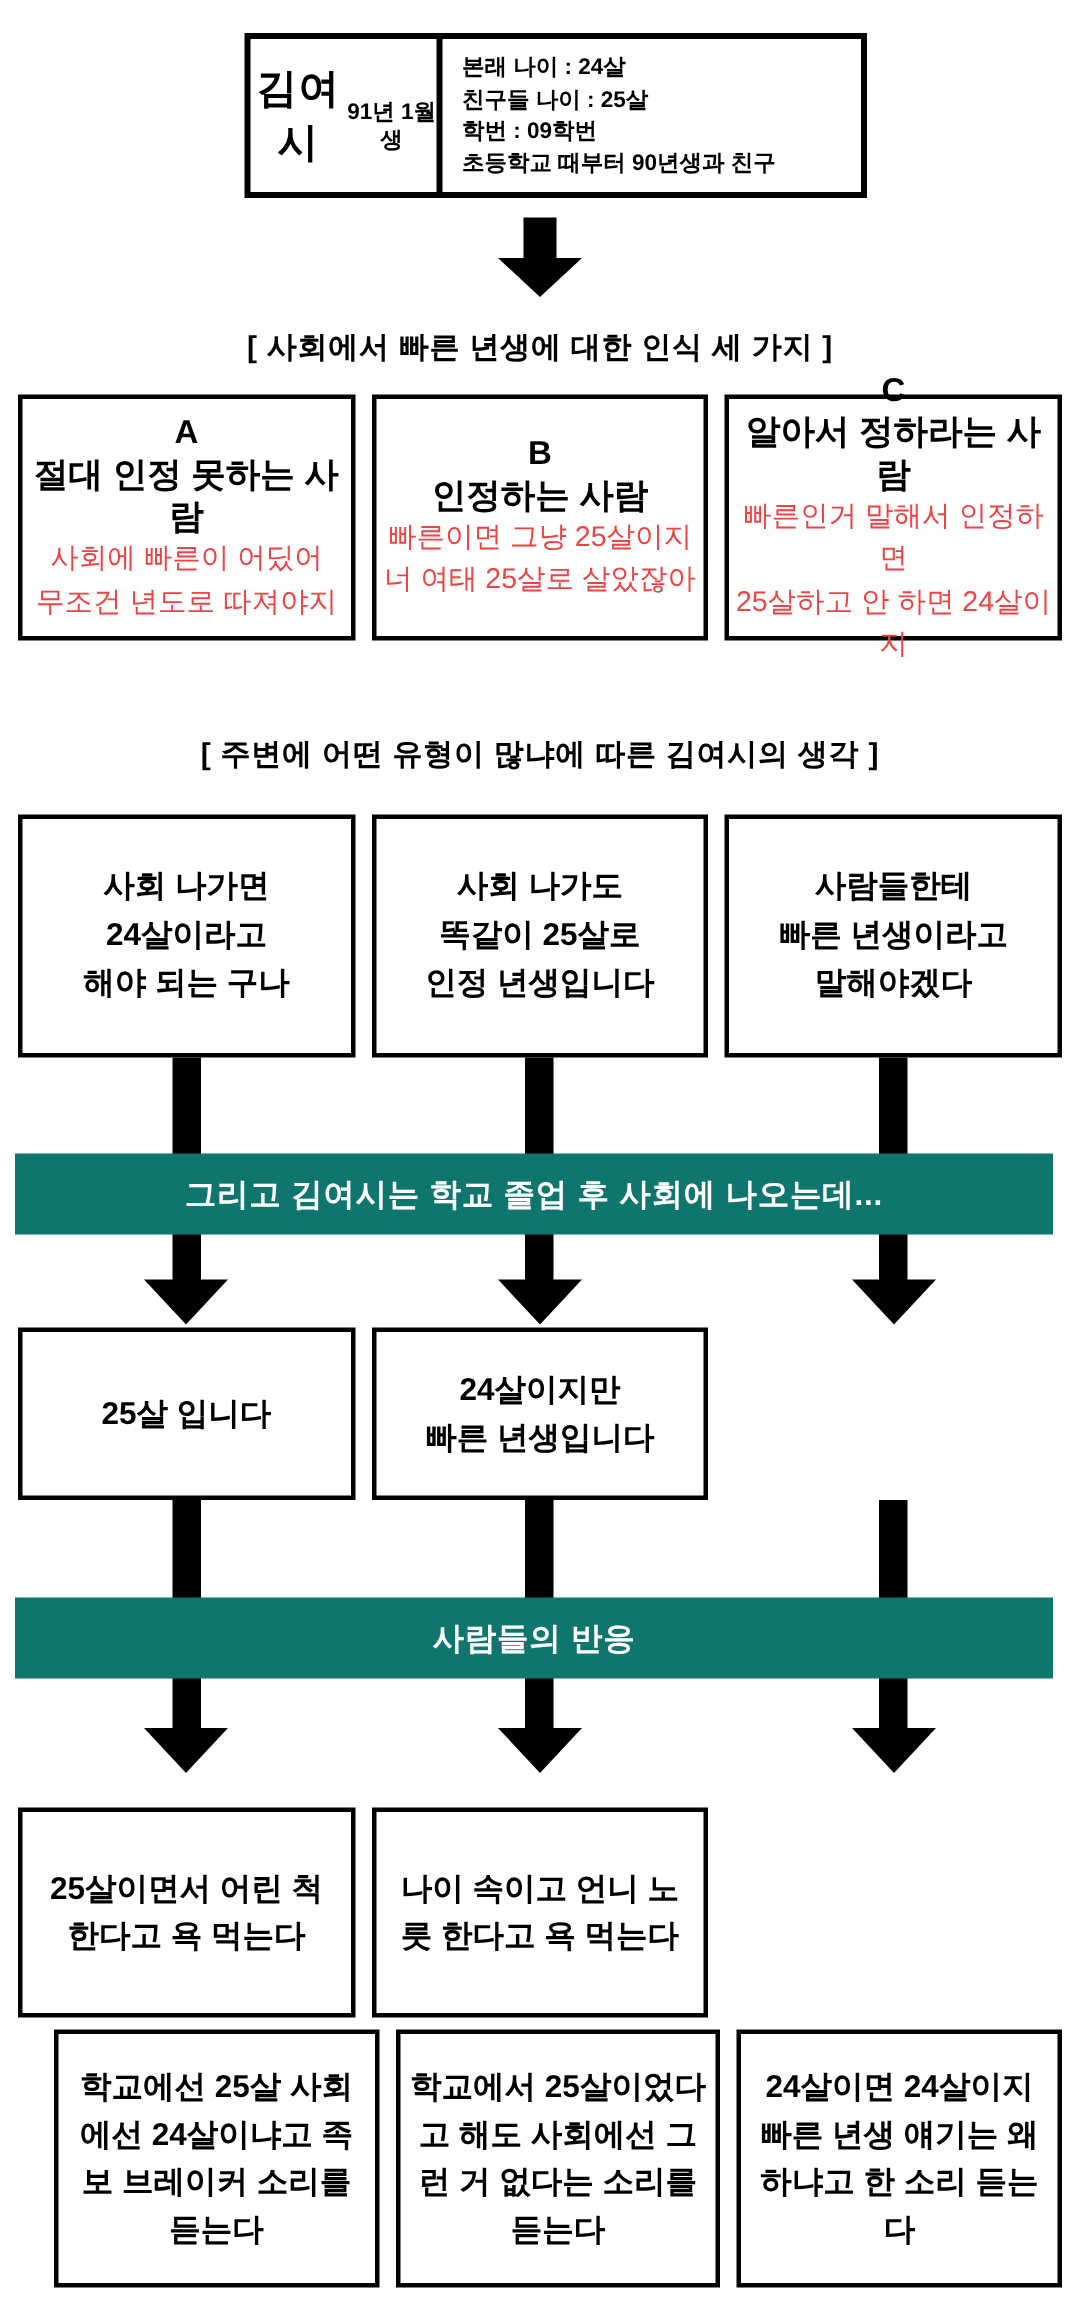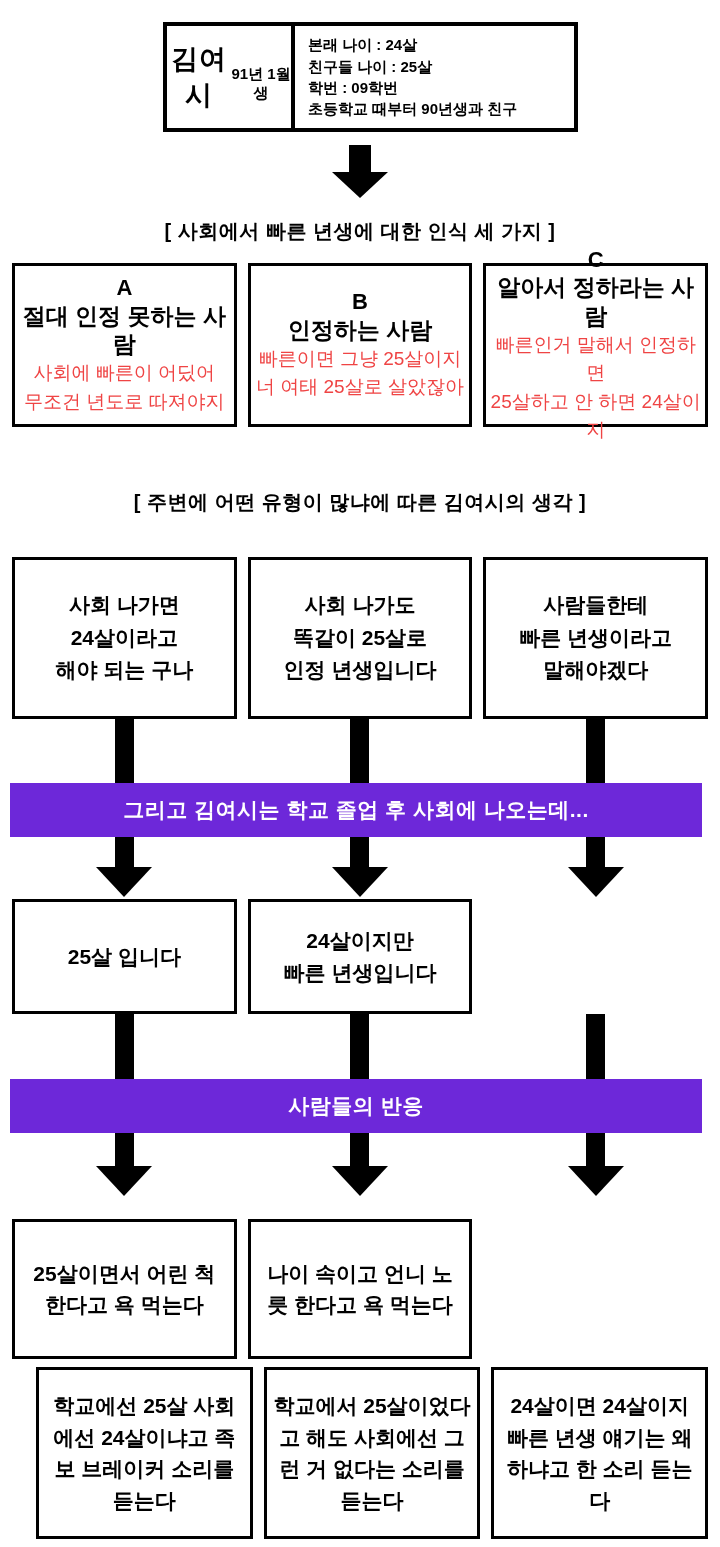--- a/index.html
+++ b/index.html
@@ -35,31 +35,31 @@
   .perception-row { margin-top:22px; }
   .perception-row .box { height:164px; }
   .card-label { font-size:22px; font-weight:bold; line-height:1.25; }
   .card-name  { font-size:23px; font-weight:bold; line-height:1.25; }
   .card-quote { font-size:19px; color:#ef4444;
                 line-height:1.5; white-space:pre-line; }
 
   .title-thoughts { margin-top:62px; }
   .thought-row { margin-top:31px; }
   .thought-row .box { height:162px; font-size:21px; font-weight:bold;
-                      line-height:1.55; white-space:pre-line;margin-top:14px; }
+                      line-height:1.55; white-space:pre-line; }
 
   
   .flow { position:relative; width:720px; }
   .flow1 { height:180px; }
   .flow2 { height:205px; }
   .shaft-v { position:absolute; width:19px; background:#000; top:0; }
   .flow1 .shaft-v { height:150px; }
   .flow2 .shaft-v { height:154px; }
   .shaft-c1 { left:115px; } .shaft-c2 { left:350px; } .shaft-c3 { left:586px; }
-  .banner { position:absolute; left:10px; right:18px; height:54px; background:#6d28d9;
+  .banner { position:absolute; left:10px; right:18px; height:54px; background:#0f766e;
             color:#fff; display:flex; align-items:center; justify-content:center;
             font-size:21px; font-weight:bold; letter-spacing:0.5px; }
   .flow1 .banner { top:64px; }
   .flow2 .banner { top:65px; }
   .arrowhead { position:absolute; width:0; height:0;
                border-left:28px solid transparent; border-right:28px solid transparent;
                border-top:30px solid #000; }
   .flow1 .arrowhead { top:148px; }
   .flow2 .arrowhead { top:152px; }
   .head-c1 { left:96px; } .head-c2 { left:332px; } .head-c3 { left:568px; }

